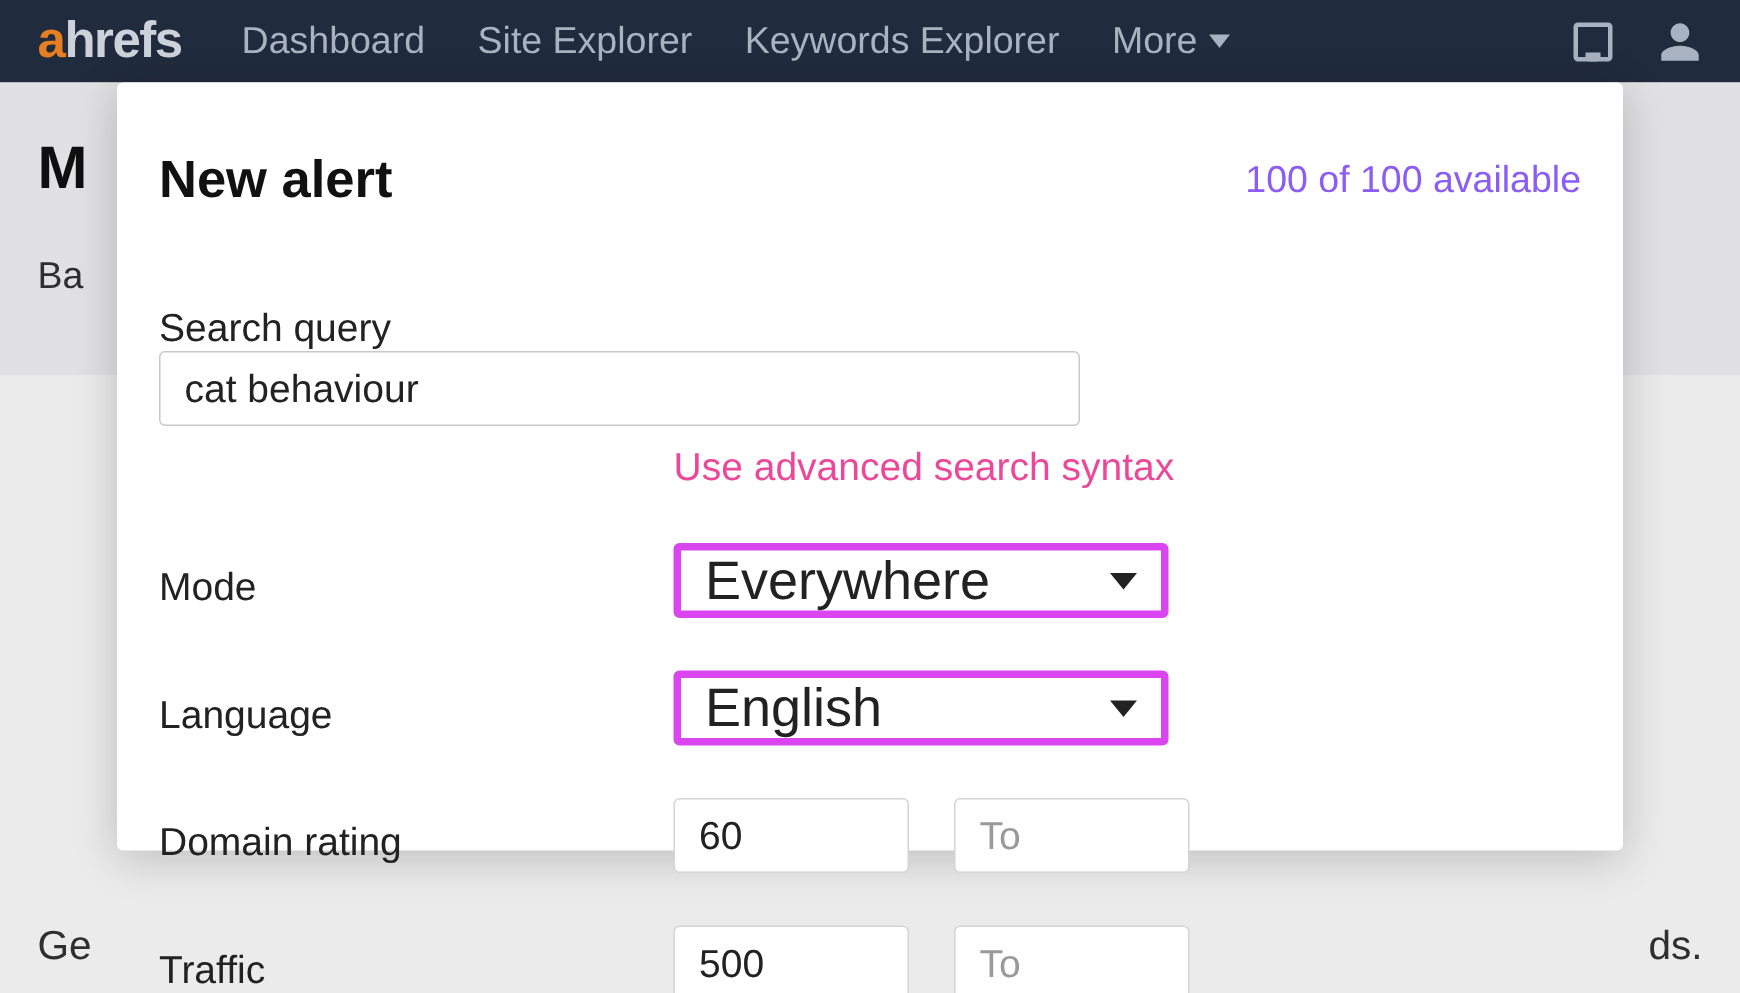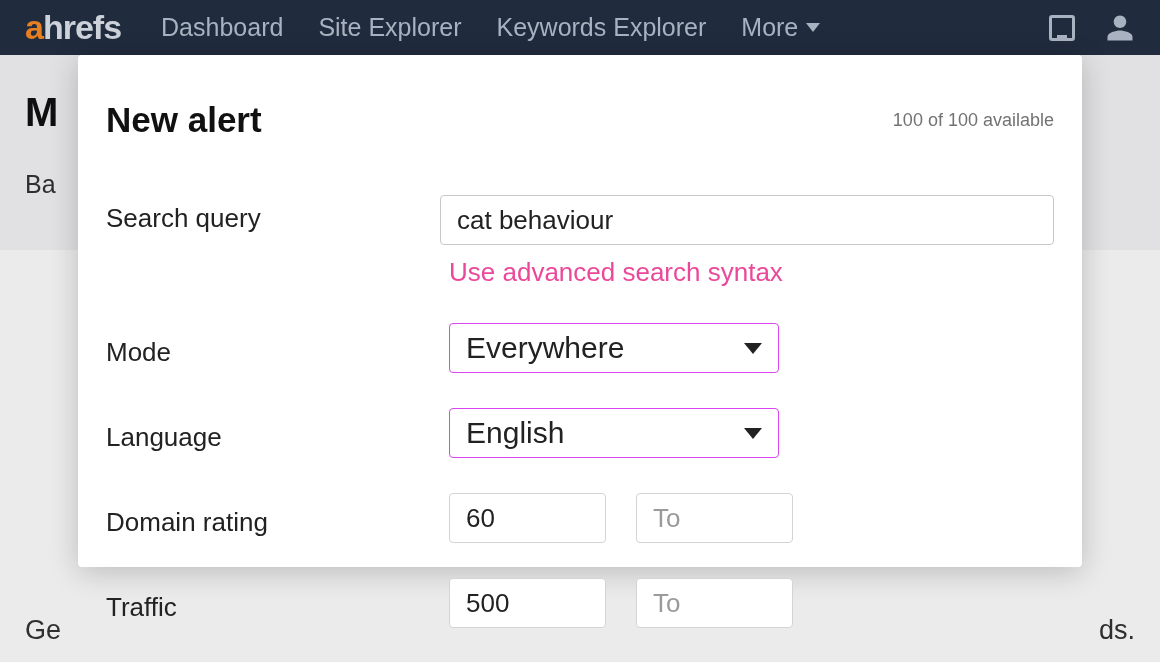--- a/index.html
+++ b/index.html
@@ -112,29 +112,29 @@
       justify-content: space-between;
       align-items: center;
       margin-bottom: 55px;
     }
     .modal-title {
       font-size: 35px;
       font-weight: 700;
       color: #111;
     }
     .modal-quota {
-      font-size: 18px;
-      color: #737373;
+      font-size: 25px;
+      color: #8b5cf6;
     }
     .form-row {
       display: flex;
       align-items: center;
       margin-bottom: 35px;
     }
-    .form-row.with-hint { margin-bottom: 10px; align-items: flex-start; }
+    .form-row.with-hint { margin-bottom: 10px; align-items: flex-start; flex-direction: column; }
     .form-label {
       width: 343px;
       font-size: 26px;
       color: #222;
       padding-top: 8px;
     }
     .form-control-col { flex: 1; }
     .text-input {
       width: 614px;
       height: 50px;
@@ -150,24 +150,24 @@
       font-size: 26px;
       margin-top: 12px;
       margin-bottom: 35px;
       margin-left: 343px;
       display: block;
       cursor: pointer;
     }
     .select {
       width: 330px;
       height: 50px;
-      border: 1px solid #d946ef;
+      border: 5px solid #d946ef;
       border-radius: 4px;
       padding: 0 16px;
-      font-size: 30px;
+      font-size: 36px;
       color: #222;
       display: flex;
       align-items: center;
       justify-content: space-between;
       cursor: pointer;
       background: #fff;
     }
     .select .caret {
       width: 0; height: 0;
       border-left: 9px solid transparent;

